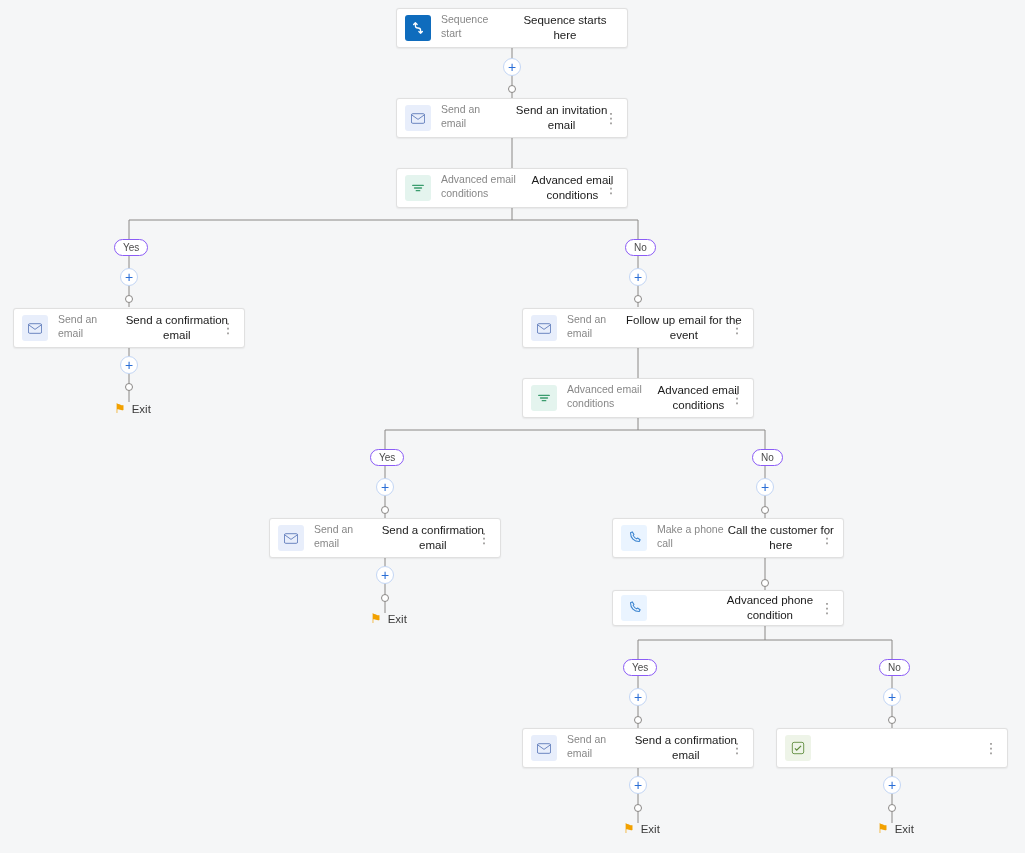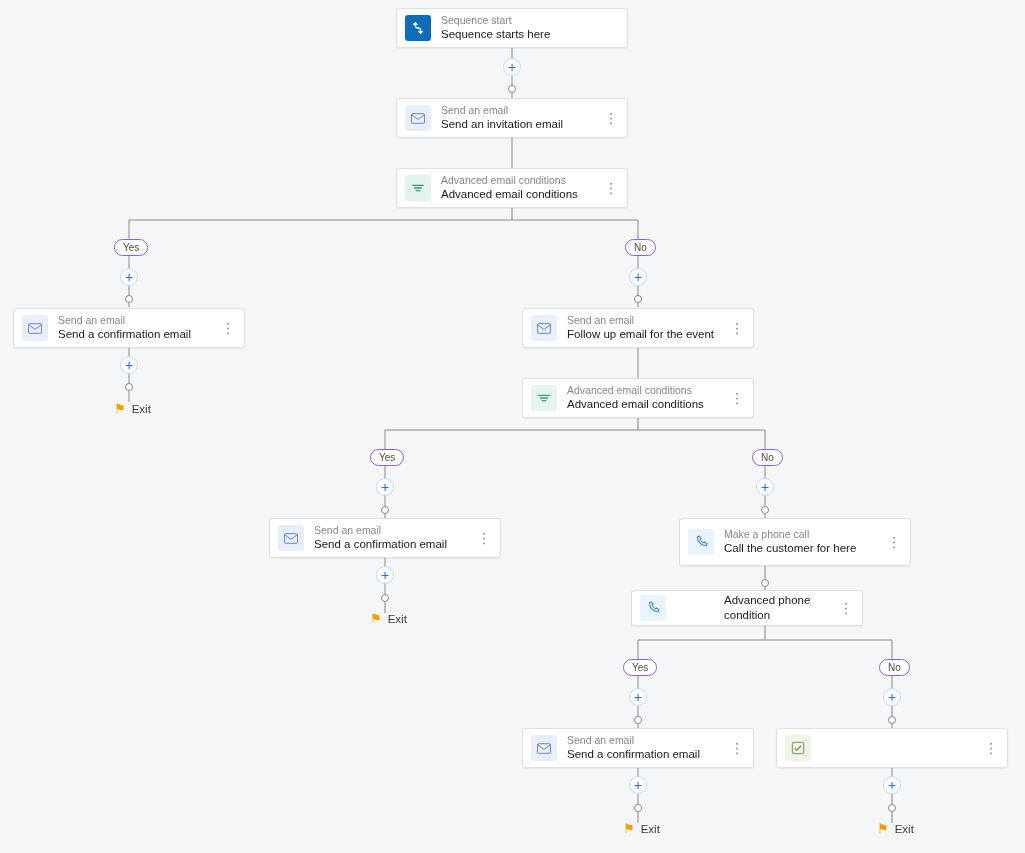--- a/index.html
+++ b/index.html
@@ -55,31 +55,32 @@
     font-size: 14px;
   }
   .node.start .icon-box { background:#0f6cbd; color:#fff; }
   .icon-email  { background:#e8eefb; color:#5a78b8; }
   .icon-cond   { background:#e4f4ee; color:#3a9c6e; }
   .icon-phone  { background:#eaf4ff; color:#3b84d0; }
   .icon-task   { background:#eef4e8; color:#5d8a3a; }
 
   .node .labels {
     display: flex;
-    flex-direction: column;
+    flex-direction: row;
     line-height: 1.3;
   }
   .node .type-label {
     font-size: 10.5px;
     color: #878787;
   }
   .node .title-label {
     font-size: 11.5px;
     color: #1a1a1a;
     font-weight: 500;
+    text-align: center;
   }
   .node .more {
     position: absolute;
     right: 8px;
     top: 50%;
     transform: translateY(-50%);
     color: #8a8886;
     font-size: 14px;
     letter-spacing: 1px;
     cursor: pointer;
@@ -295,35 +296,35 @@
     </div>
     <span class="more">⋮</span>
   </div>
   <div class="plus" style="left:376px; top:566px;">+</div>
   <div class="dot" style="left:381px; top:594px;"></div>
   <div class="exit" style="left:370px; top:611px;">
     <span class="flag">⚑</span>
     <span>Exit</span>
   </div>
 
-  <div class="node" style="left:679px; top:518px; width:232px; height:48px;">
+  <div class="node" style="left:612px; top:518px; width:232px; height:40px;">
     <div class="icon-box icon-phone">
       <svg width="14" height="14" viewBox="0 0 16 16">
           <path d="M4 2c0 6 4 10 10 10l1-2-3-2-1 1c-2-1-3-2-4-4l1-1-2-3z" fill="none" stroke="currentColor" stroke-width="1.2" stroke-linejoin="round"></path>
         </svg>
     </div>
     <div class="labels">
       <span class="type-label">Make a phone call</span>
       <span class="title-label">Call the customer for here</span>
     </div>
     <span class="more">⋮</span>
   </div>
   <div class="dot" style="left:761px; top:579px;"></div>
 
-  <div class="node" style="left:631px; top:590px; width:232px; height:36px;gap:48px;">
+  <div class="node" style="left:612px; top:590px; width:232px; height:36px;gap:48px;">
     <div class="icon-box icon-phone">
       <svg width="14" height="14" viewBox="0 0 16 16">
           <path d="M4 2c0 6 4 10 10 10l1-2-3-2-1 1c-2-1-3-2-4-4l1-1-2-3z" fill="none" stroke="currentColor" stroke-width="1.2" stroke-linejoin="round"></path>
         </svg>
     </div>
     <div class="labels">
       <span class="title-label">Advanced phone condition</span>
     </div>
     <span class="more">⋮</span>
   </div>

